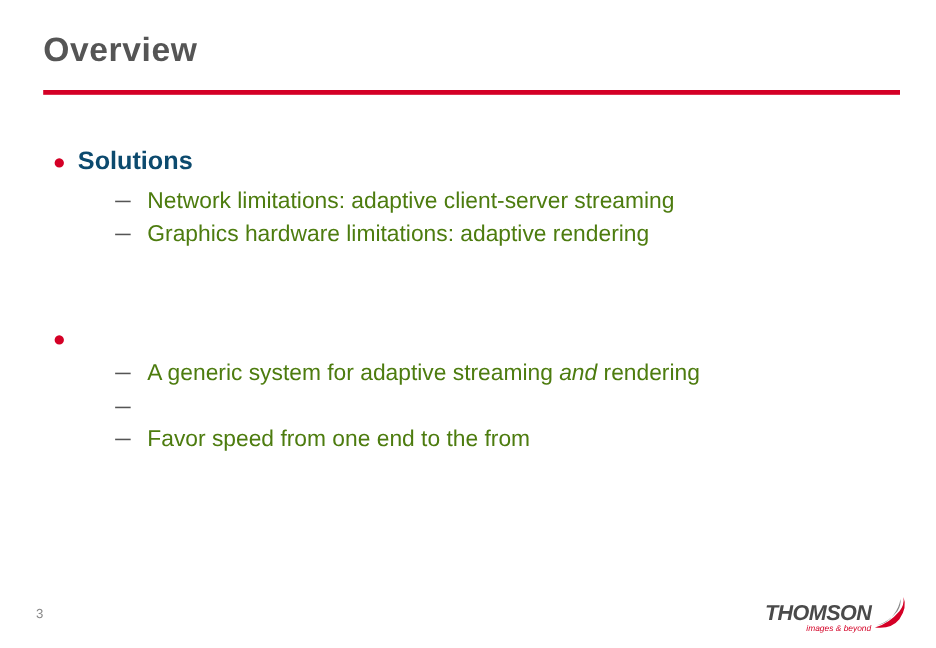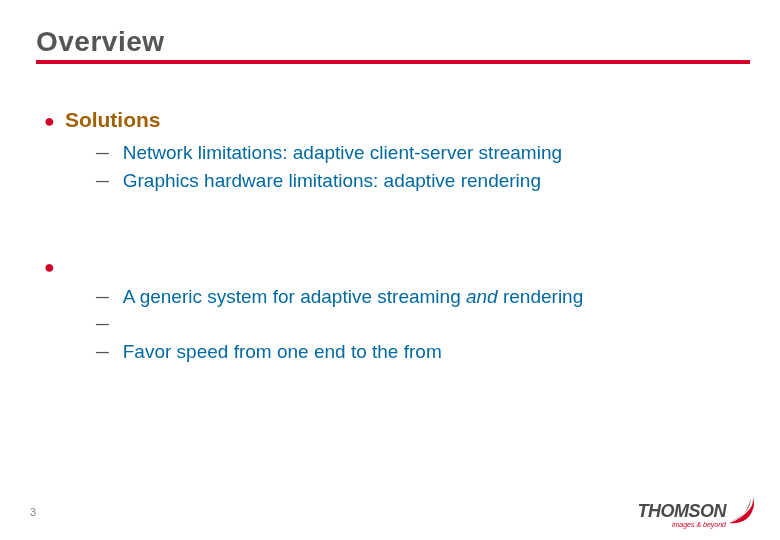--- a/index.html
+++ b/index.html
@@ -11,21 +11,21 @@
     color: #444;
   }
   .slide {
     padding: 26px 30px 0 36px;
   }
   .title {
     font-size: 28px;
     font-weight: bold;
     color: #555;
     letter-spacing: 0.5px;
-    margin-bottom: 2px;
+    margin-bottom: 17px;
   }
   .rule {
     border: none;
     border-top: 4px solid #d40026;
     margin-bottom: 44px;
   }
   .section {
     margin-bottom: 66px;
   }
   .section-head {
@@ -36,39 +36,39 @@
   }
   .bullet {
     color: #d40026;
     font-size: 18px;
     line-height: 1;
     margin-right: 10px;
   }
   .section-title {
     font-size: 21px;
     font-weight: bold;
-    color: #a16207;
+    color: #0c4a6e;
   }
   .subitems {
     margin-left: 60px;
   }
   .subitem {
     display: flex;
     align-items: baseline;
     margin-bottom: 6px;
   }
   .dash {
     color: #555;
     font-size: 18px;
     margin-right: 14px;
     font-weight: normal;
   }
   .subtext {
     font-size: 19px;
-    color: #0369a1;
+    color: #4d7c0f;
   }
   .em { font-style: italic; }
   .page-num {
     position: absolute;
     left: 30px;
     bottom: 22px;
     font-size: 11px;
     color: #888;
   }
   .logo {

